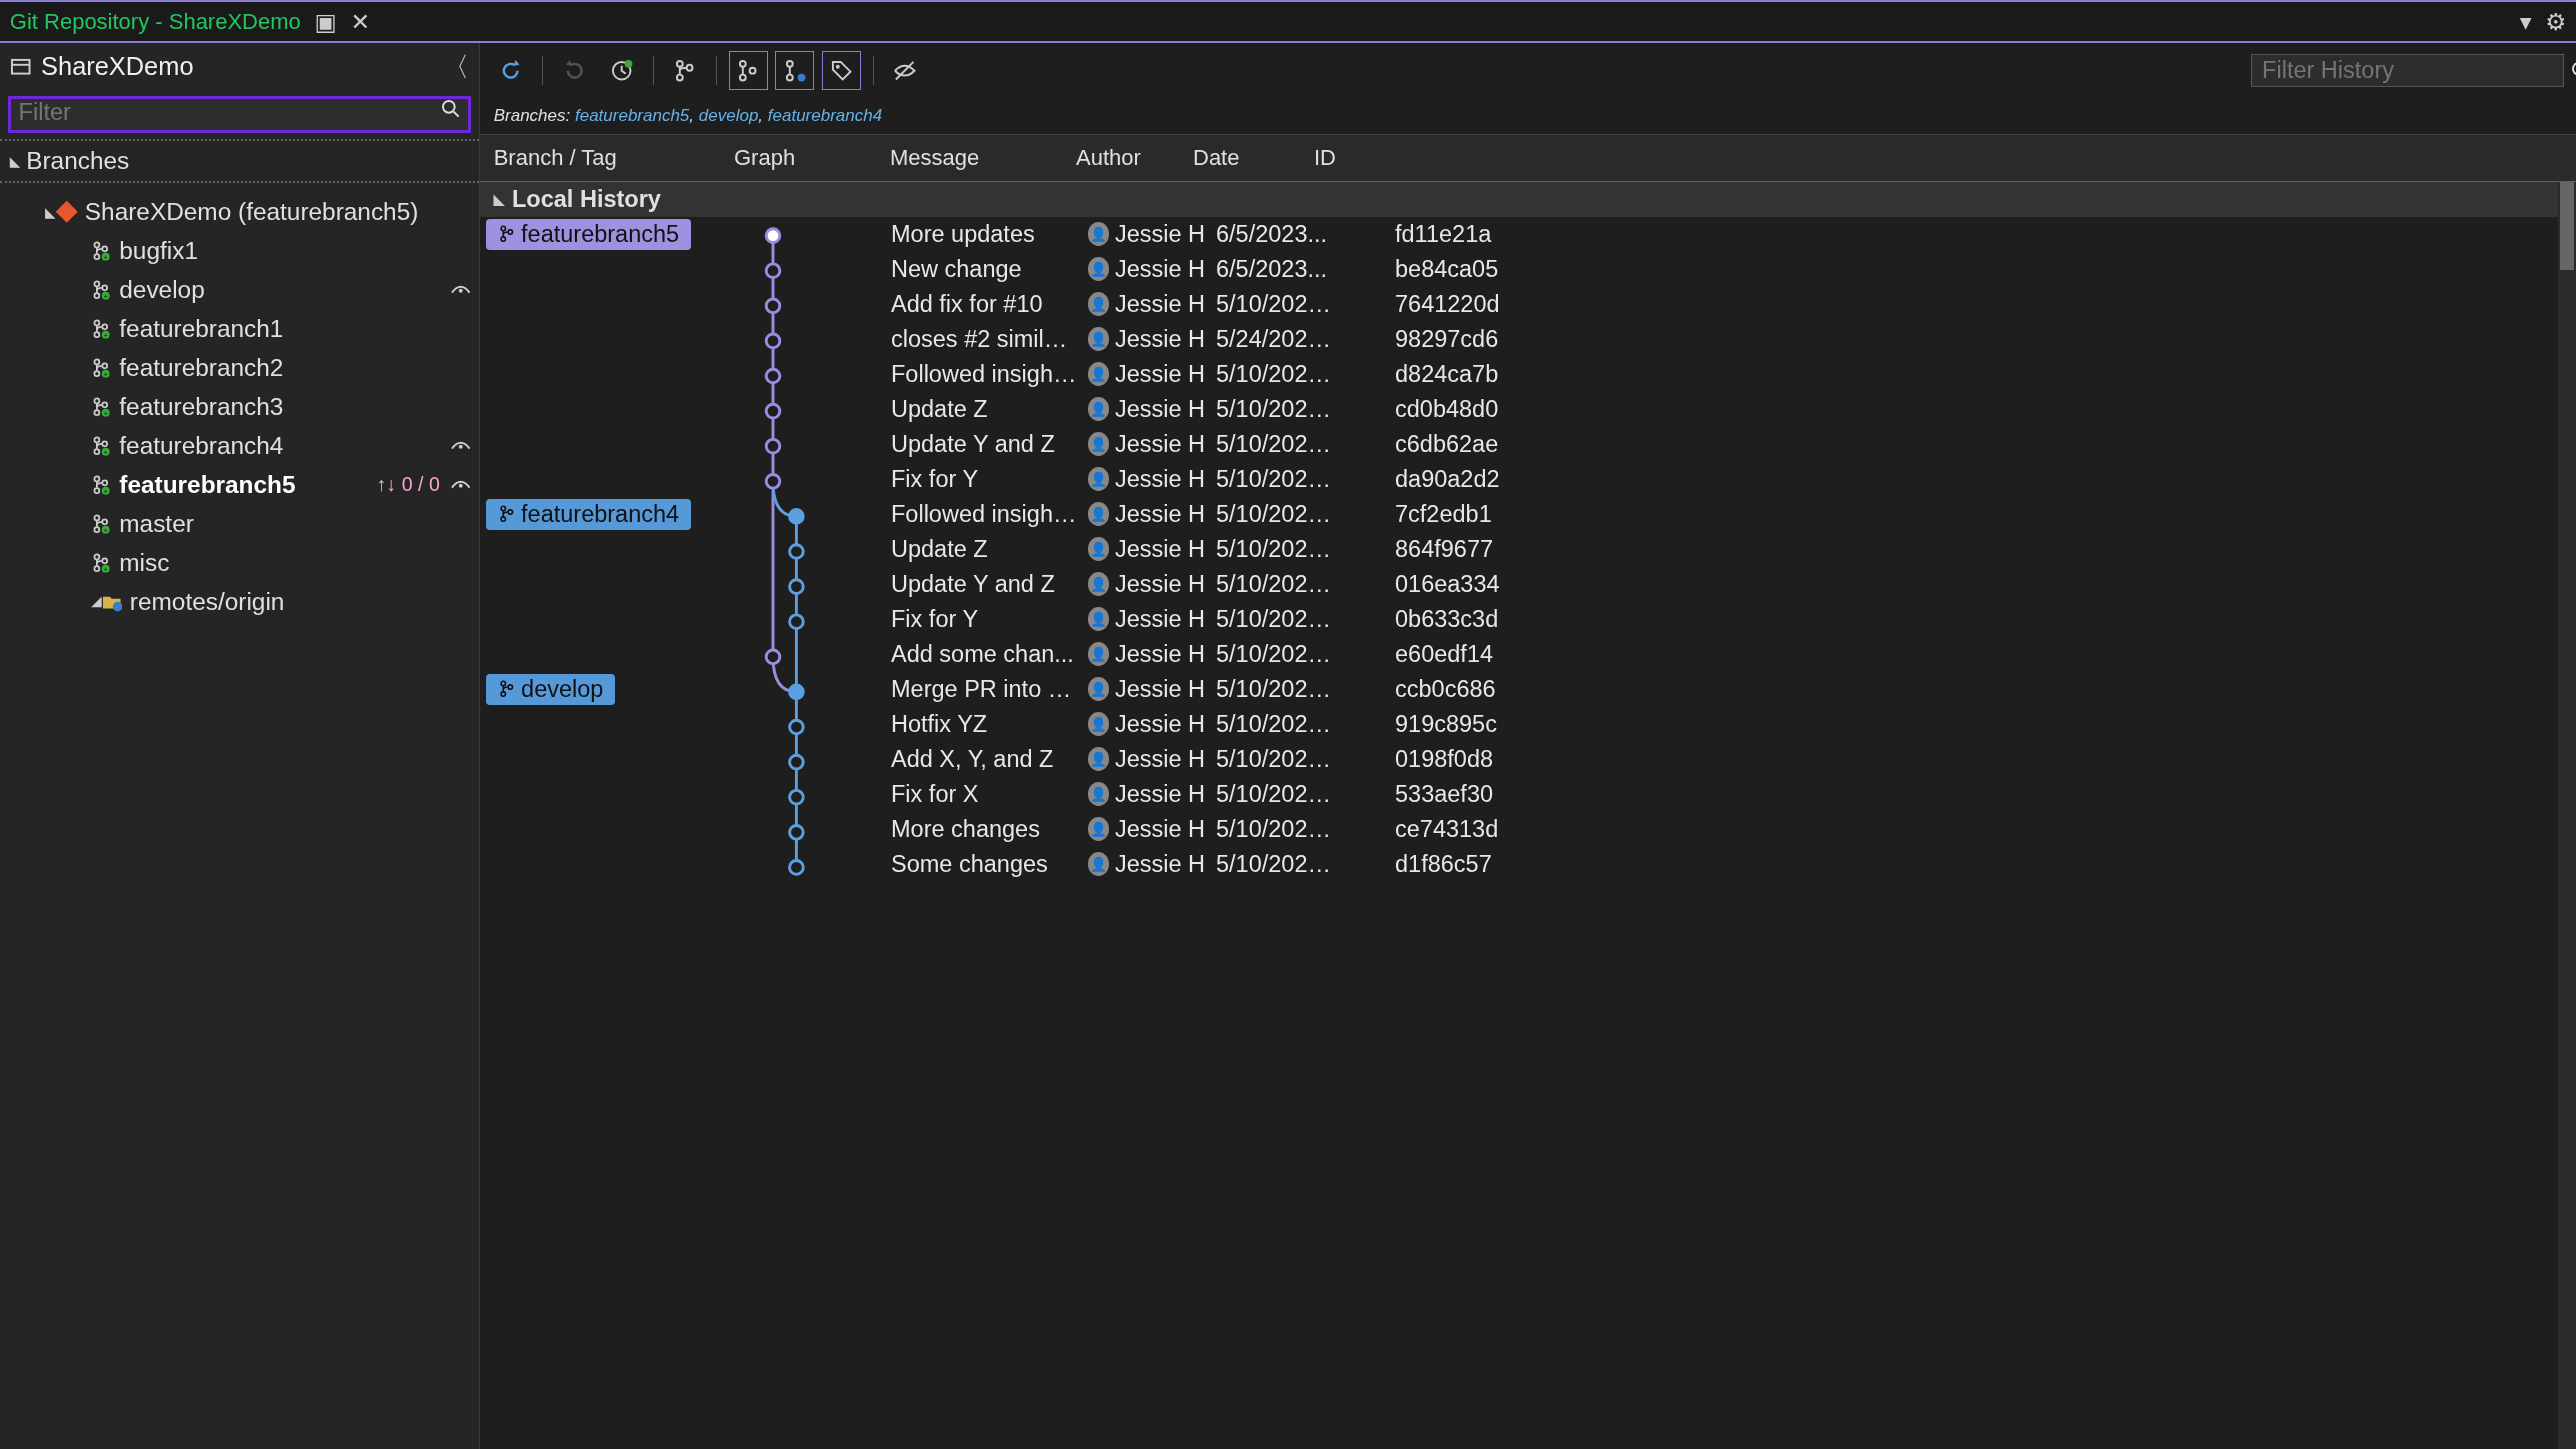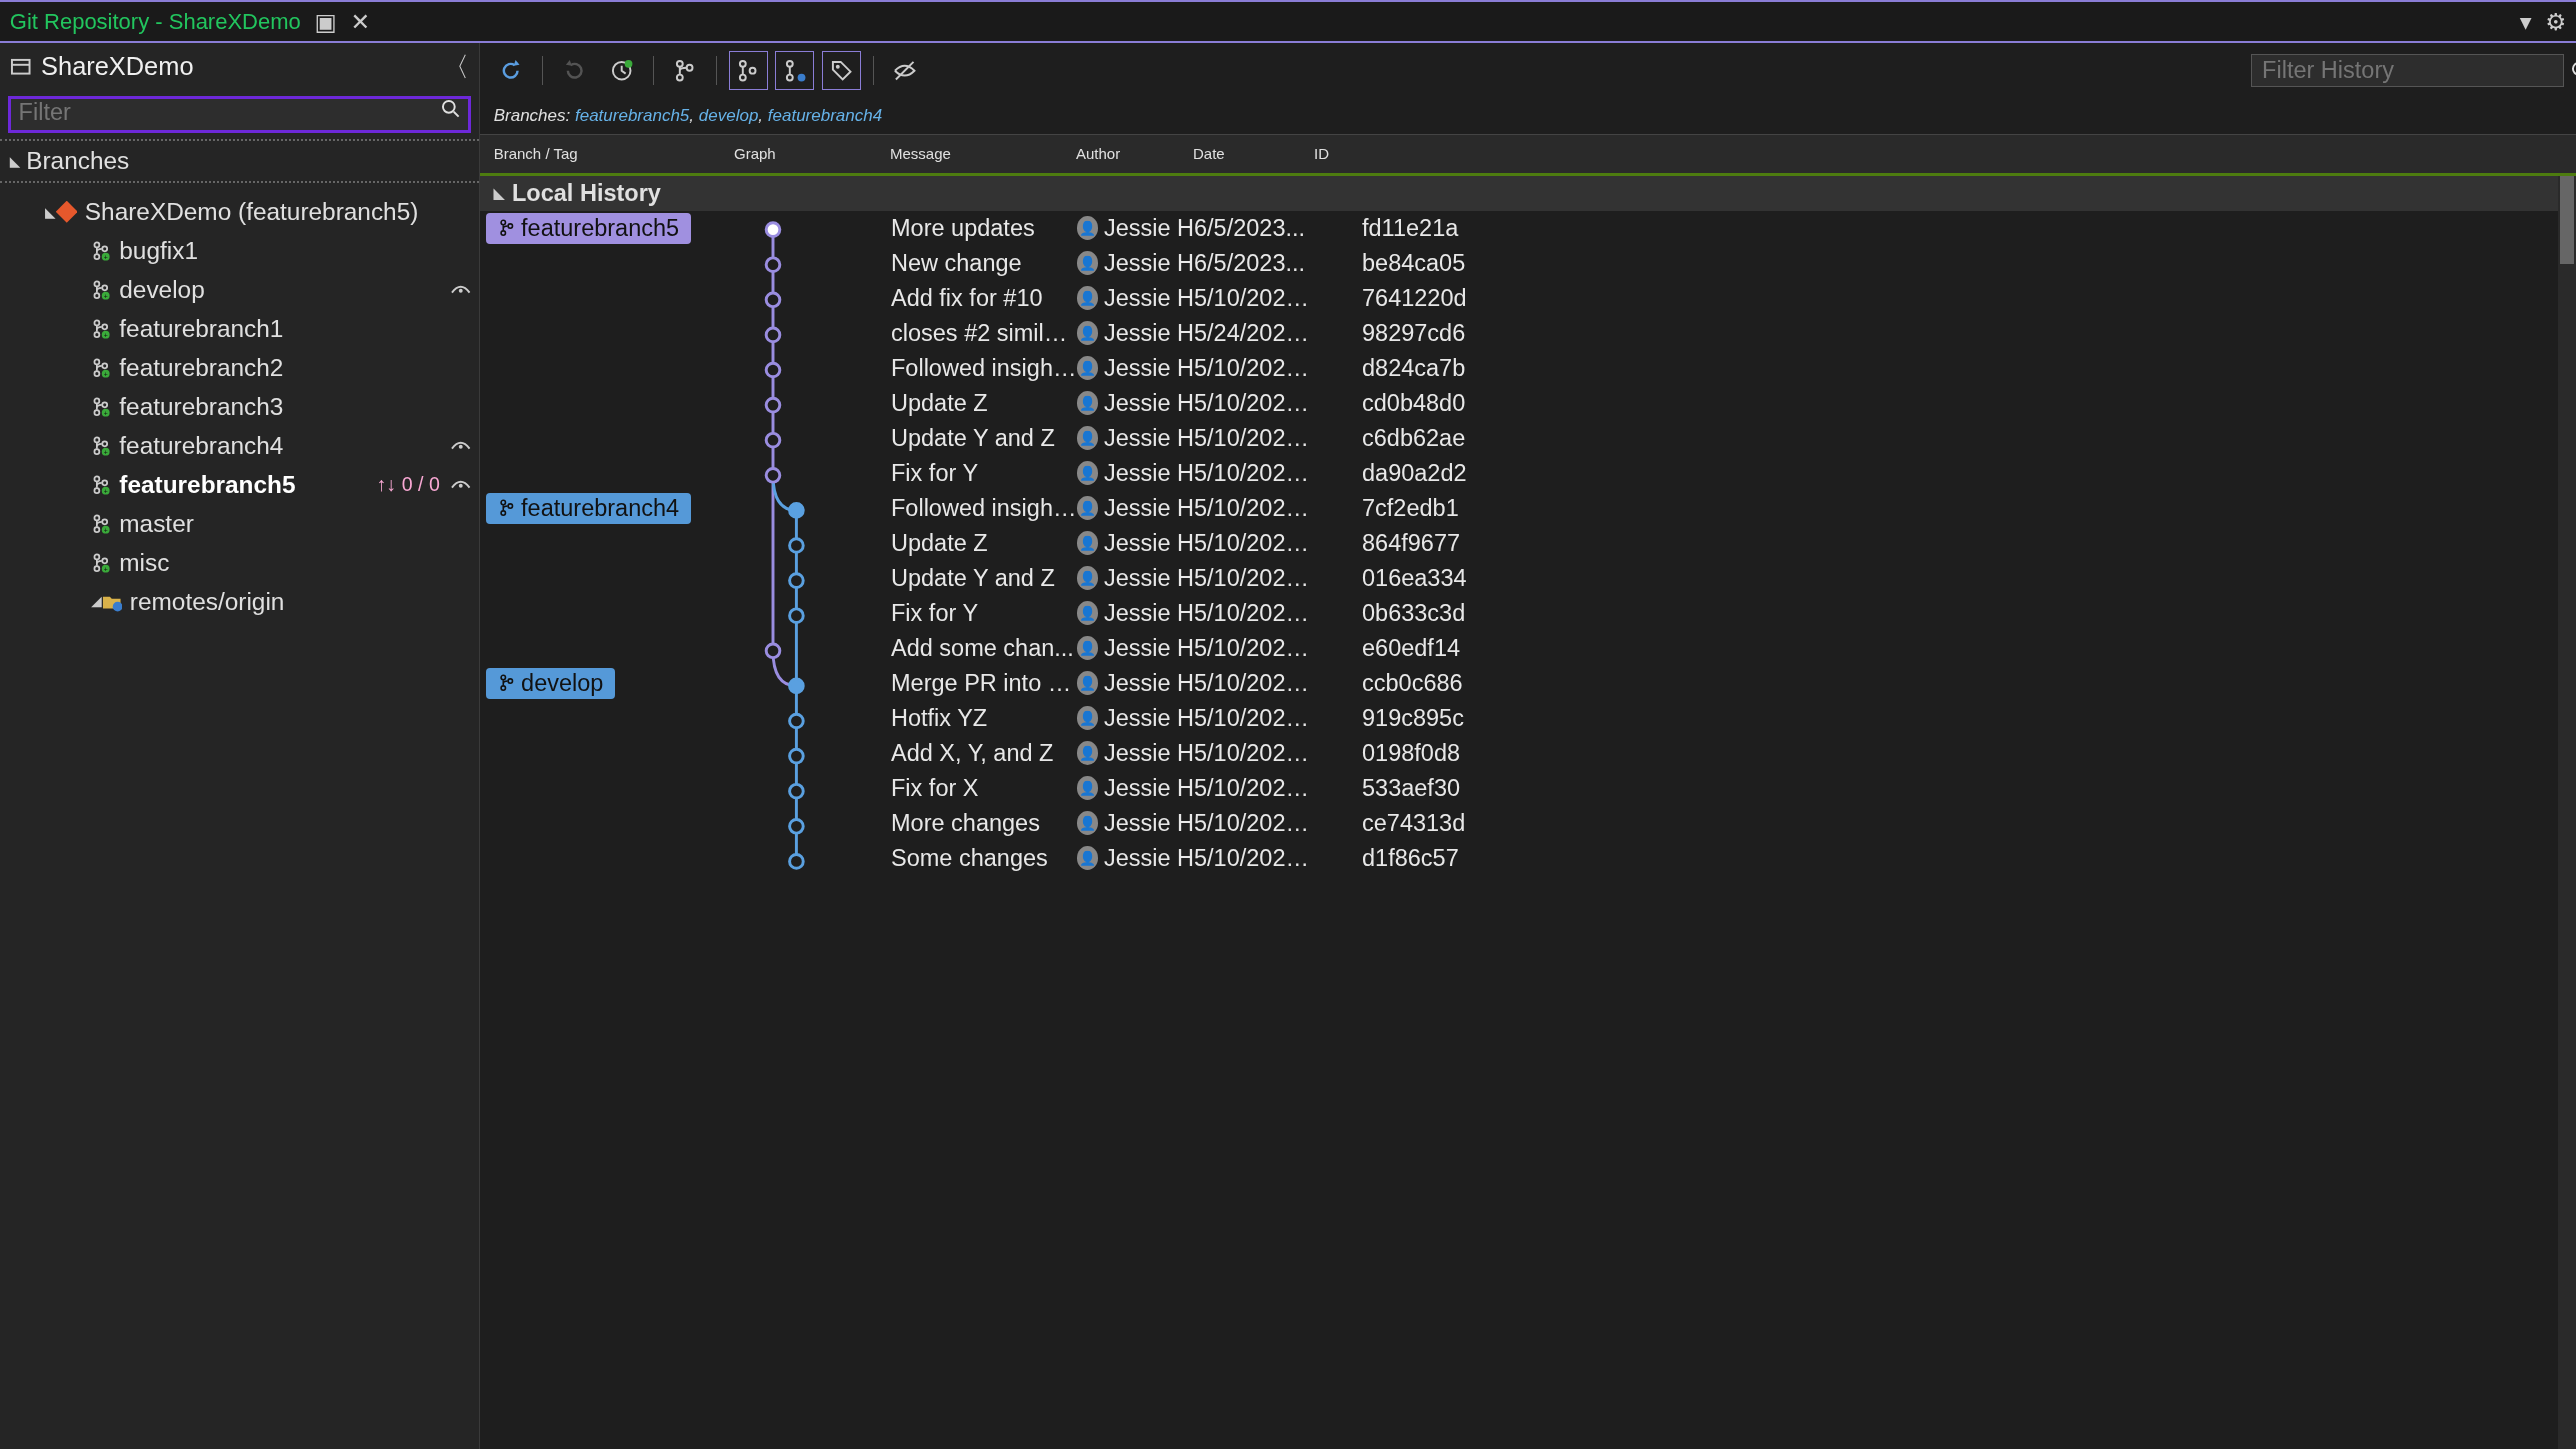--- a/index.html
+++ b/index.html
@@ -44,38 +44,38 @@
 .toolbar-spacer { flex:1; }
 .filter-hist { width:313px; height:33px; background:#2d2d2d; border:1px solid #555; display:flex; align-items:center; padding:0 9.8px; }
 .filter-hist input { background:transparent; border:none; outline:none; color:#e0e0e0; font-size:23.5px; flex:1; }
 
 .branches-line { padding:7.8px 13.7px; font-size:17px;font-style:italic; }
 .branches-line .lbl { color:#e0e0e0; }
 .branches-line .lnk { color:#66b2e8; }
 .branches-line .sep { color:#e0e0e0; }
 
 .grid { flex:1; display:flex; flex-direction:column; overflow:hidden; }
-.grid-header { height:42px; background:#2a2a2a; display:flex; align-items:center; font-size:15px; color:#e0e0e0; border-top:1px solid #444; border-bottom:3px solid #4d7c0f; }
+.grid-header { height:48px; background:#2a2a2a; display:flex; align-items:center; font-size:22px; color:#e0e0e0; border-top:1px solid #444; border-bottom:1px solid #4d7c0f; }
 .col-branch { width:254px; padding-left:13.7px; }
 .col-graph  { width:156px; }
 .col-msg    { width:186px; flex:0 0 186px; }
 .col-auth   { width:117px; flex:0 0 117px; }
 .col-date   { width:121px; flex:0 0 121px; }
 .col-id     { width:117px; flex:0 0 117px; }
 .grid-body { flex:1; position:relative; overflow:hidden; }
 
 .section-hdr { height:35px; background:#333; display:flex; align-items:center; padding-left:13.7px; gap:7.8px; font-size:23.5px; font-weight:600; }
 
 .commit-rows { position:relative; }
 .commit-row { height:35px; display:flex; align-items:center; font-size:23.5px; position:relative; }
 .commit-row .branch-tag { position:absolute; left:5.9px; height:31px; border-radius:3.9px; display:flex; align-items:center; padding:0 11.7px; gap:5.9px; font-size:23.5px; }
 .tag-purple { background:#a090e0; color:#111; }
 .tag-blue   { background:#5599d8; color:#111; }
 
-.commit-row .cells { margin-left:411px; display:flex; align-items:center; gap:0;justify-content:flex-end; }
+.commit-row .cells { margin-left:411px; display:flex; align-items:center; gap:11px;justify-content:flex-end; }
 .cell-msg  { width:186px; white-space:nowrap; overflow:hidden; text-overflow:ellipsis; color:#e8e8e8; }
 .cell-auth { width:117px; white-space:nowrap; overflow:hidden; text-overflow:ellipsis; color:#e8e8e8; display:flex; align-items:center; gap:5.9px; }
 .cell-date { width:121px; white-space:nowrap; overflow:hidden; text-overflow:ellipsis; color:#e8e8e8; }
 .cell-id   { width:117px; white-space:nowrap; overflow:hidden; text-overflow:ellipsis; color:#e8e8e8;margin-left:47px; }
 .avatar { width:23.5px; height:23.5px; border-radius:50%; background:#888; display:inline-flex; align-items:center; justify-content:center; font-size:13.7px; color:#333; }
 
 .graph-svg { position:absolute; left:254px; top:0; width:156px; pointer-events:none; }
 .scrollbar-stub { position:absolute; right:0; top:0; width:17.6px; height:100%; background:#2a2a2a; }
 .scrollbar-thumb { position:absolute; right:2px; top:0; width:13.7px; height:88px; background:#666; }
 

